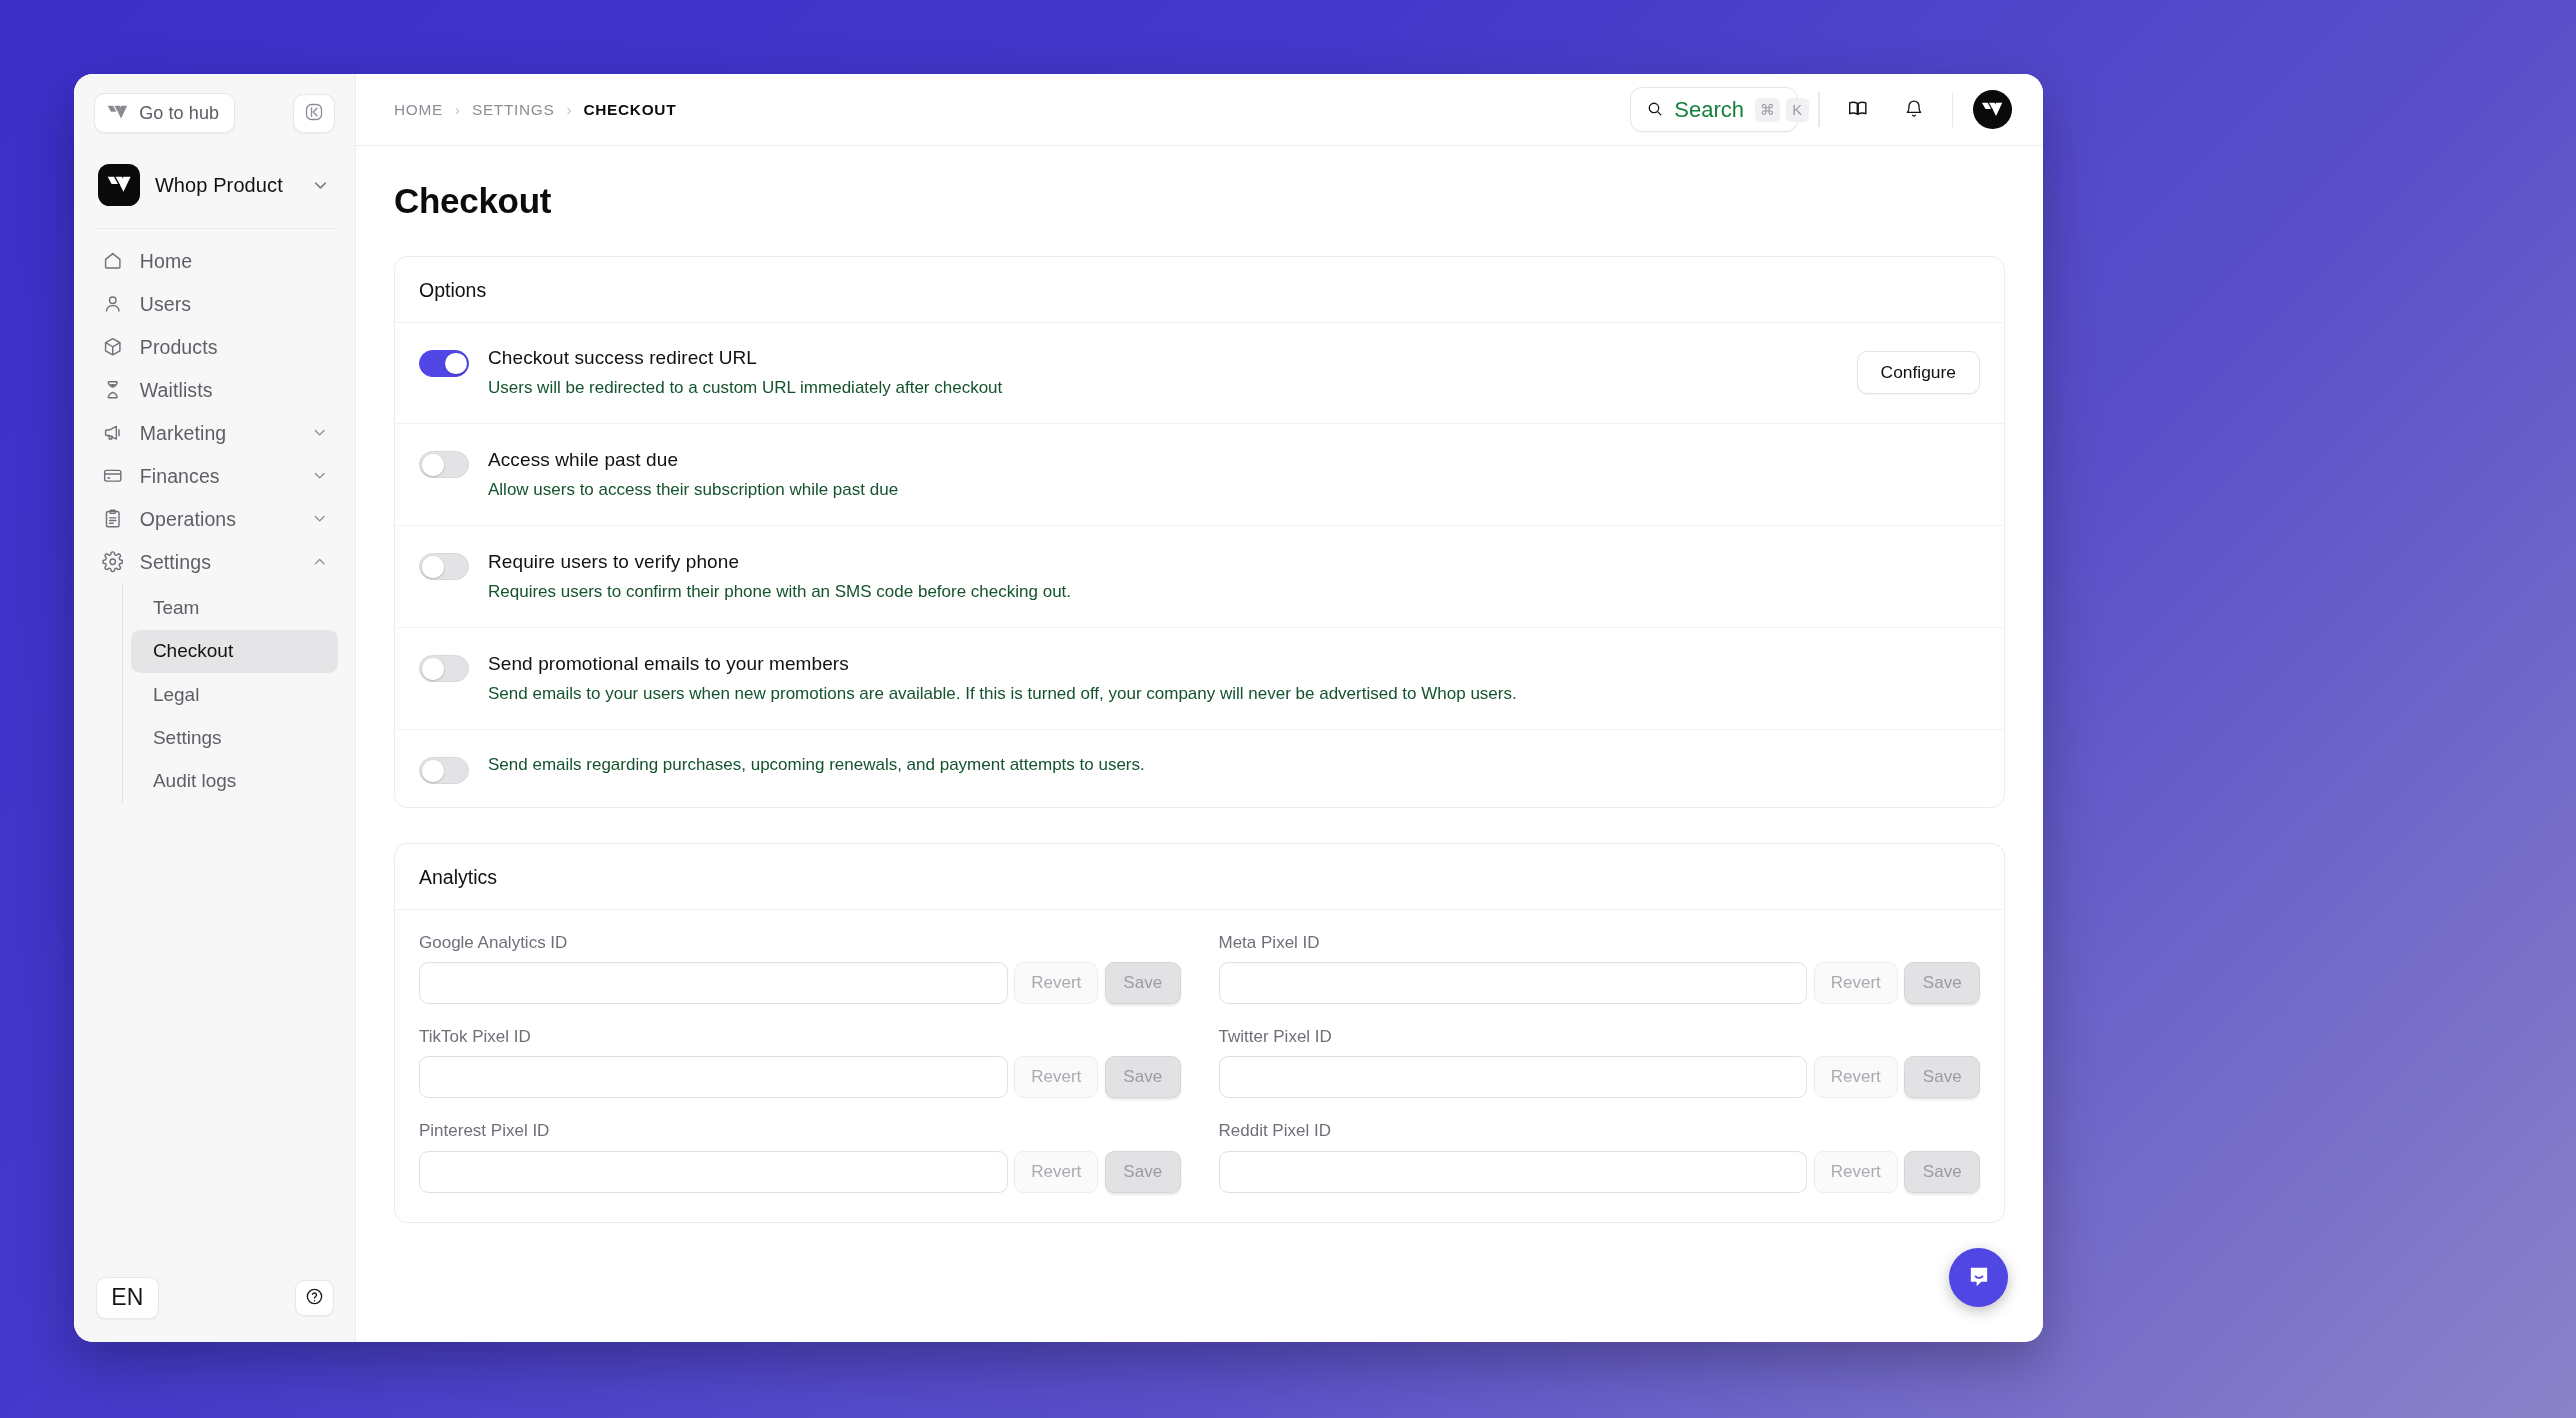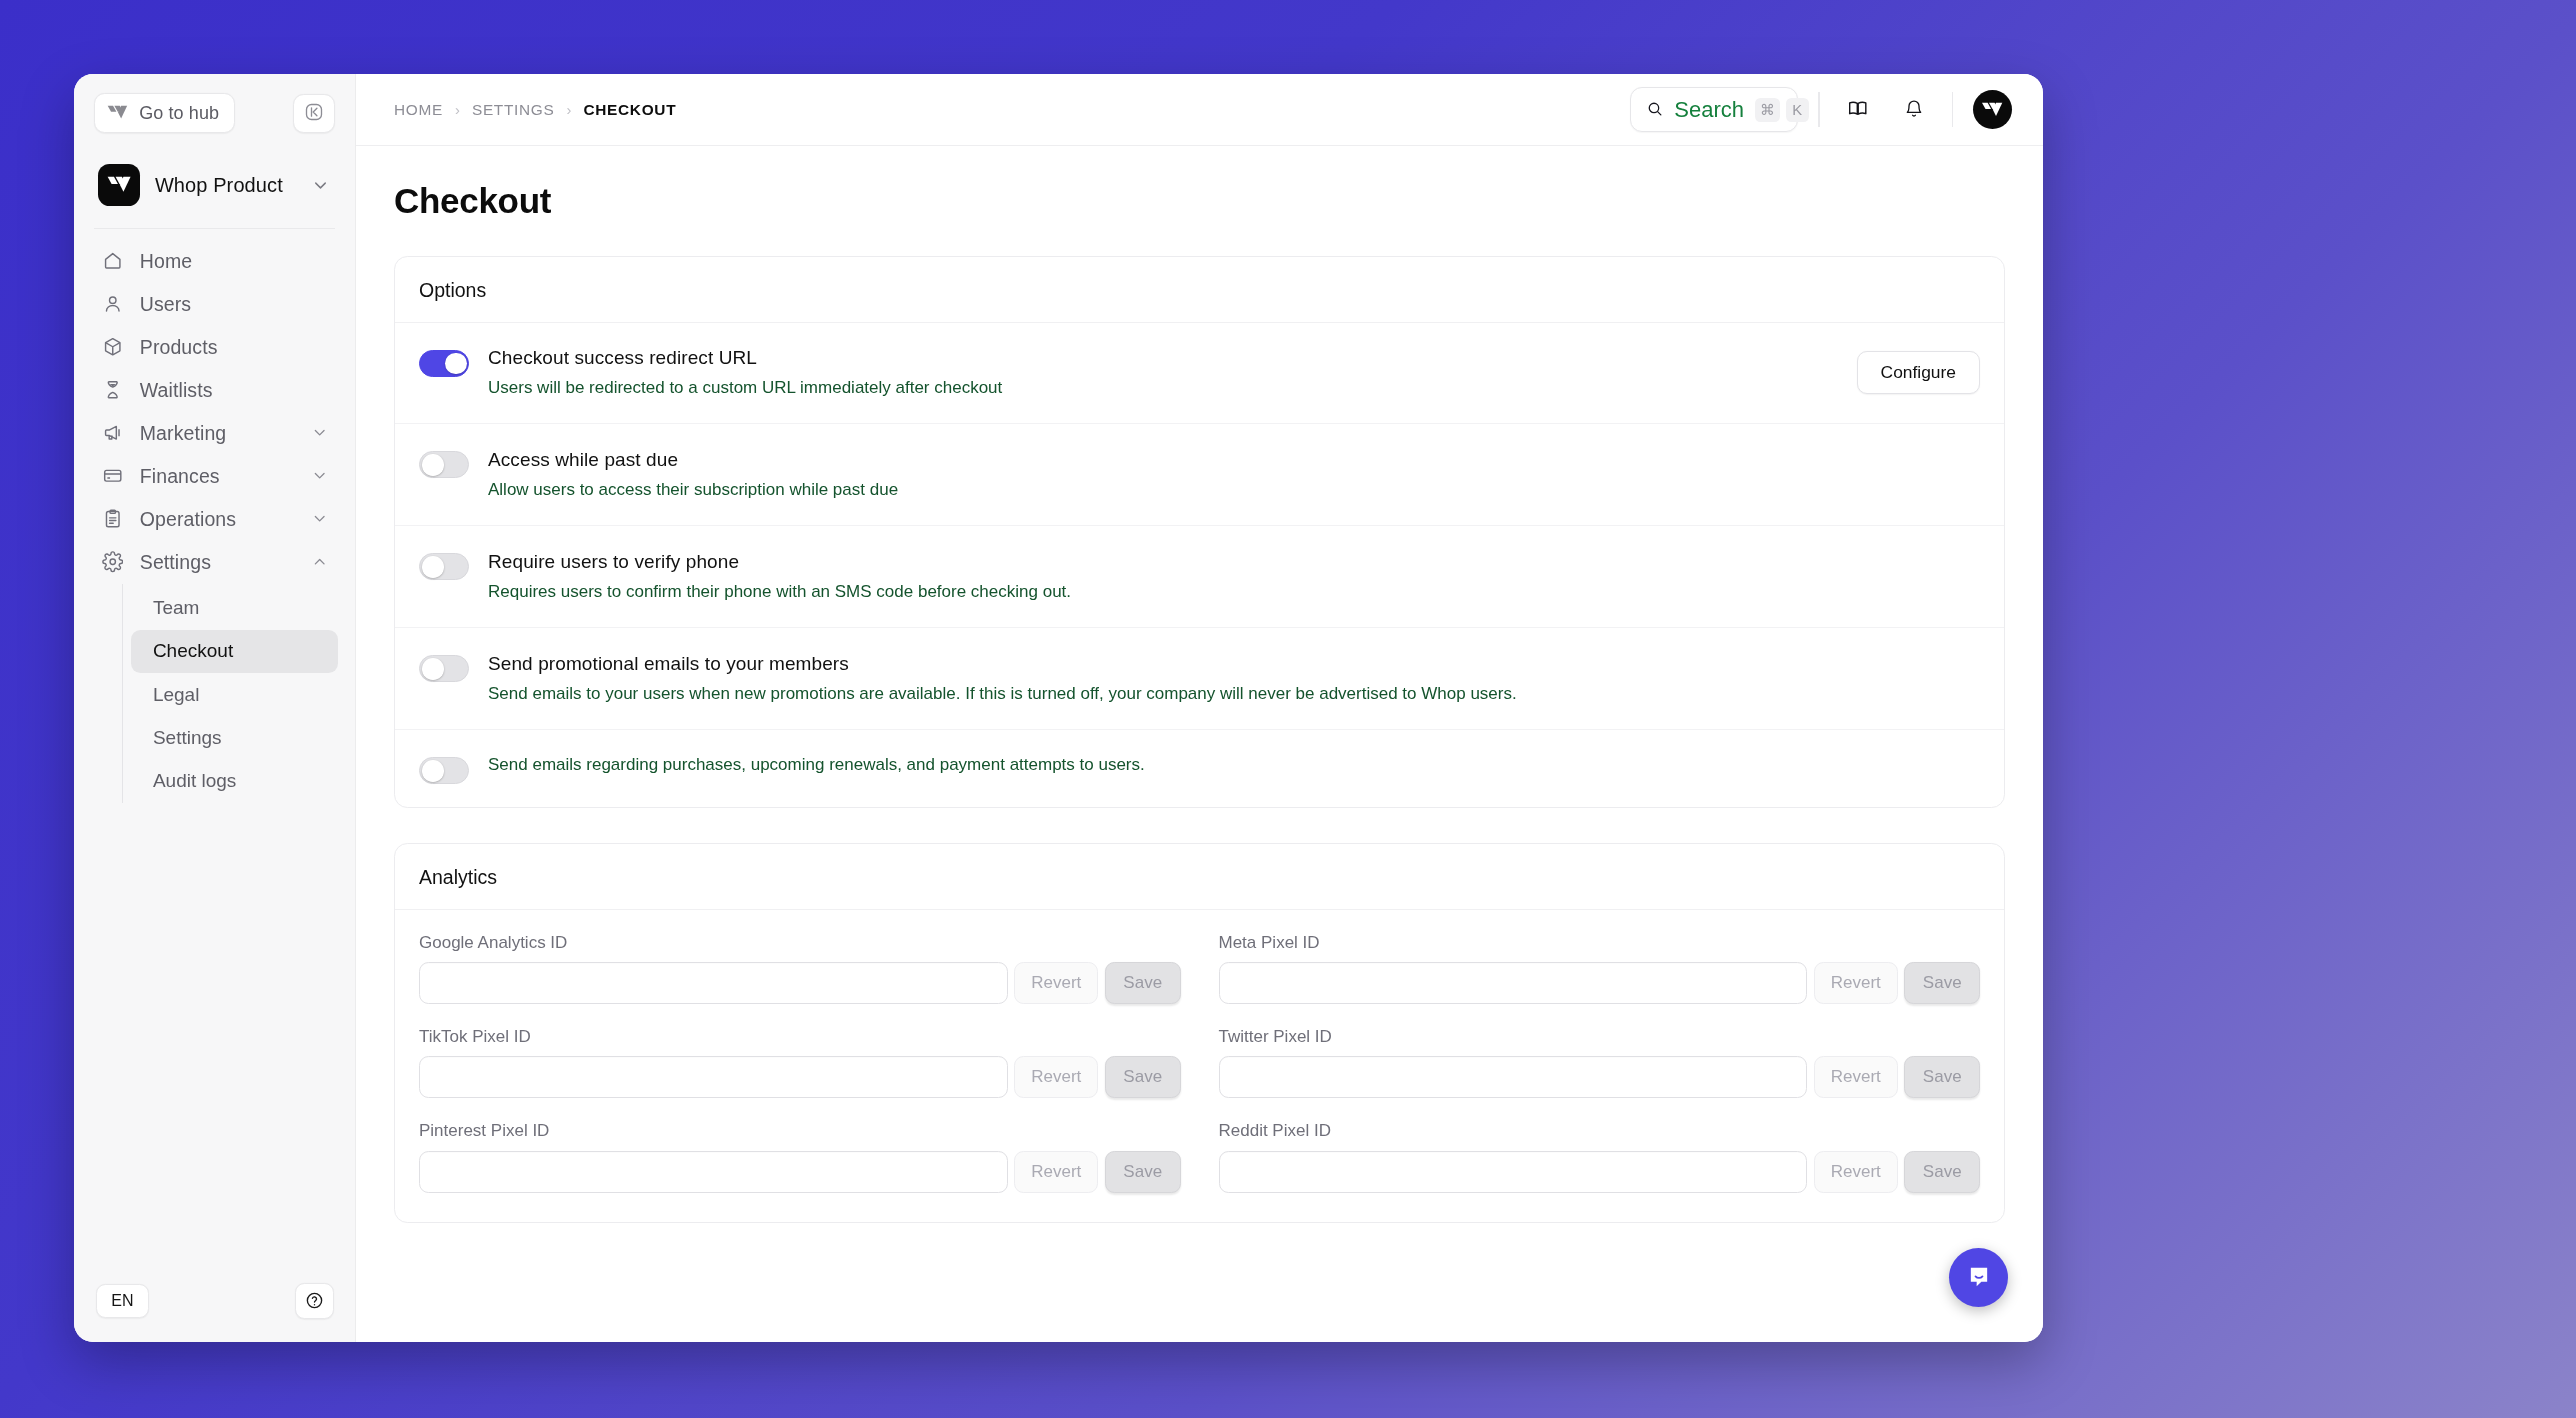--- a/index.html
+++ b/index.html
@@ -96,21 +96,21 @@
     cursor: pointer;
   }
   .sub-item.active { background: #e5e5e7; color: #111; }
 
   .sb-bottom {
     display: flex; align-items: center; justify-content: space-between;
     padding: 16px 21.5px 23px 21.5px;
   }
   .lang-btn {
     background: #fff; border: 0.7px solid #e8e8ea; border-radius: 9.4px;
-    padding: 6.7px 14.8px; font-size: 16px; color: #151515;
+    padding: 6.7px 14.8px; font-size: 23px; color: #151515;
     box-shadow: 0 0.7px 1.3px rgba(0,0,0,0.05); cursor: pointer;
   }
   .help-btn {
     width: 39px; height: 36px; background: #fff; border: 0.7px solid #e8e8ea;
     border-radius: 9.4px; display: flex; align-items: center; justify-content: center;
     box-shadow: 0 0.7px 1.3px rgba(0,0,0,0.05); cursor: pointer;
   }
 
   
   .main { flex: 1; display: flex; flex-direction: column; background: #fff; min-width: 0; }

